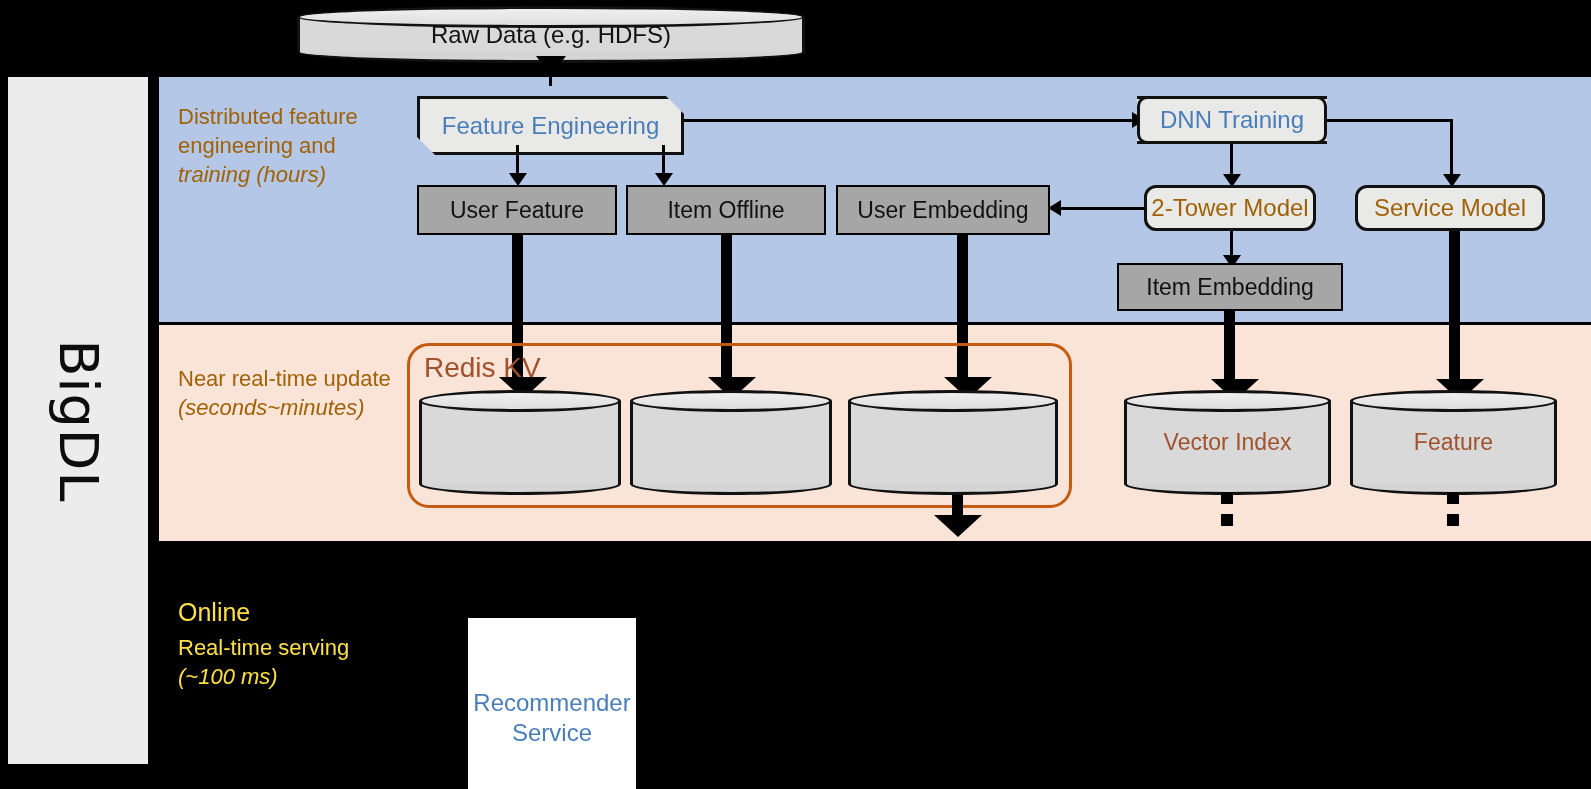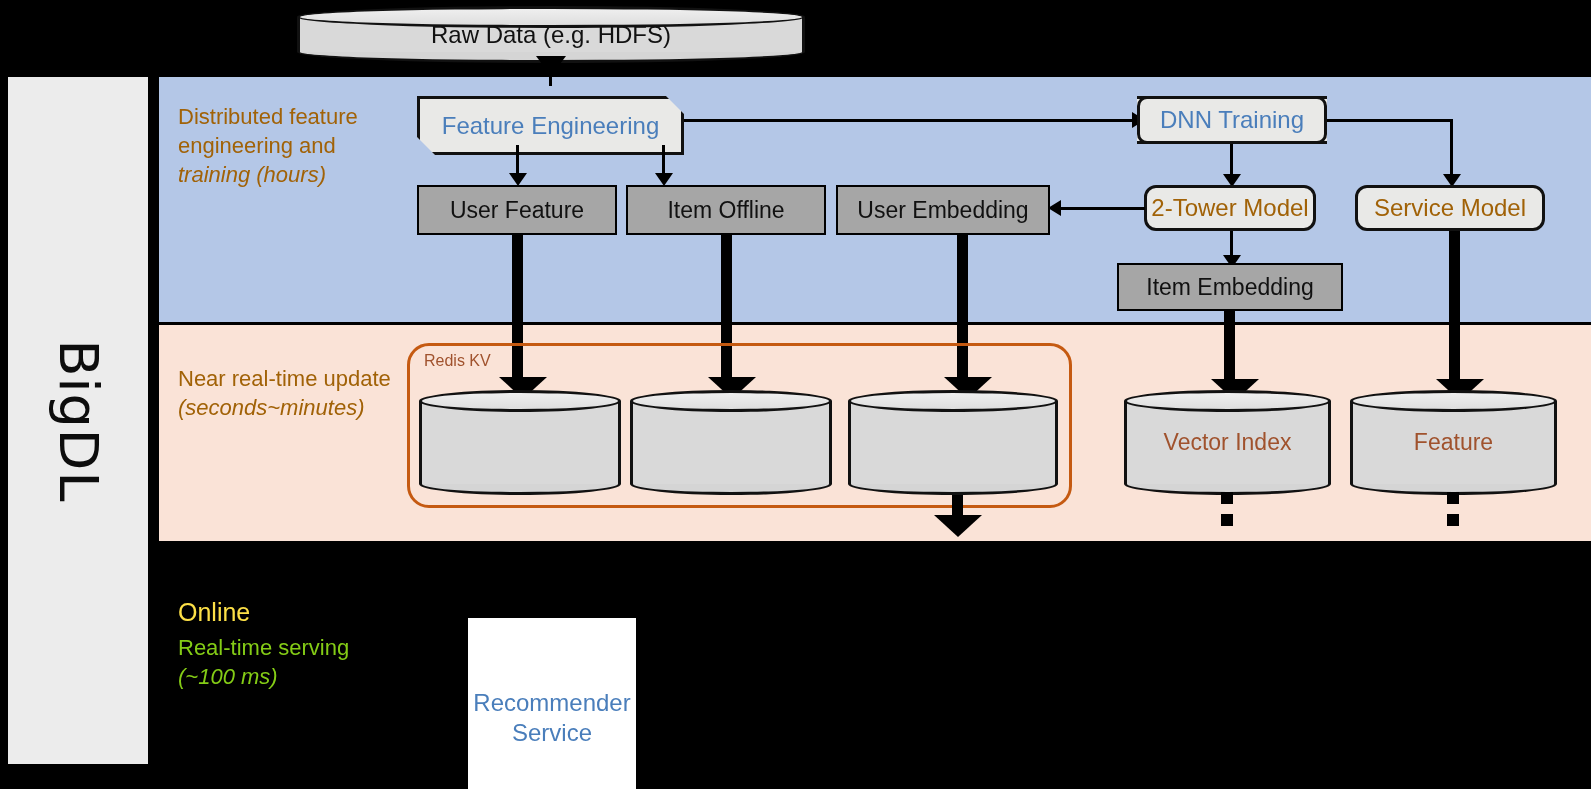--- a/index.html
+++ b/index.html
@@ -23,21 +23,21 @@
      font-family:"DejaVu Sans",sans-serif;letter-spacing:1px;}
 
   
   .band-title{font-size:25px;color:#1414ff;font-weight:400;}
   .band-sub{font-size:22px;color:#a16207;line-height:1.32;margin-top:6px;}
   .band-sub i{font-style:italic;}
   #cap-offline{left:178px;top:96px;width:200px;}
   #cap-nearline{left:178px;top:358px;width:230px;}
   #cap-online{left:178px;top:598px;width:200px;}
   #cap-online .band-title{color:#fde047;}
-  #cap-online .band-sub{color:#84cc16;}
+  #cap-online .band-sub{color:#fde047;}
 
   
   .node{display:flex;align-items:center;justify-content:center;text-align:center;}
 
   
   .greybox{background:#a6a6a6;border:2.5px solid #000;color:#111;font-size:23px;}
 
   
   .procbox{background:#e9e9e7;border:3px solid #111;font-size:24px;}
   .blue-txt{color:#4a7ebb;}
@@ -66,21 +66,21 @@
   .cyl .top{position:absolute;left:0;right:0;top:0;height:22px;border-radius:50%;
      background:linear-gradient(#efefef,#dedede);border:3px solid #111;box-sizing:border-box;}
   .cyl .bot{position:absolute;left:0;right:0;bottom:0;height:22px;border-radius:50%;
      background:#d5d5d5;border:3px solid #111;box-sizing:border-box;}
   .cyl .lbl{position:absolute;inset:0;display:flex;align-items:center;justify-content:center;
      z-index:4;font-size:23px;}
   .brown-txt{color:#a0522d;}
 
   
   #redis-box{left:407px;top:343px;width:665px;height:165px;border:3px solid #c55a11;border-radius:22px;}
-  #redis-label{left:424px;top:352px;font-size:16px;color:#a0522d;}
+  #redis-label{left:424px;top:352px;font-size:28px;color:#a0522d;}
 
   
   .ln{background:#000;position:absolute;}
   .thin{width:2.5px;}
   .thinh{height:2.5px;}
   .thick{width:11px;}
   .arrow-dn{width:0;height:0;border-left:9px solid transparent;border-right:9px solid transparent;
      border-top:13px solid #000;position:absolute;}
   .arrow-dn.big{border-left-width:15px;border-right-width:15px;border-top-width:20px;}
   .arrow-dn.huge{border-left-width:24px;border-right-width:24px;border-top-width:22px;}

